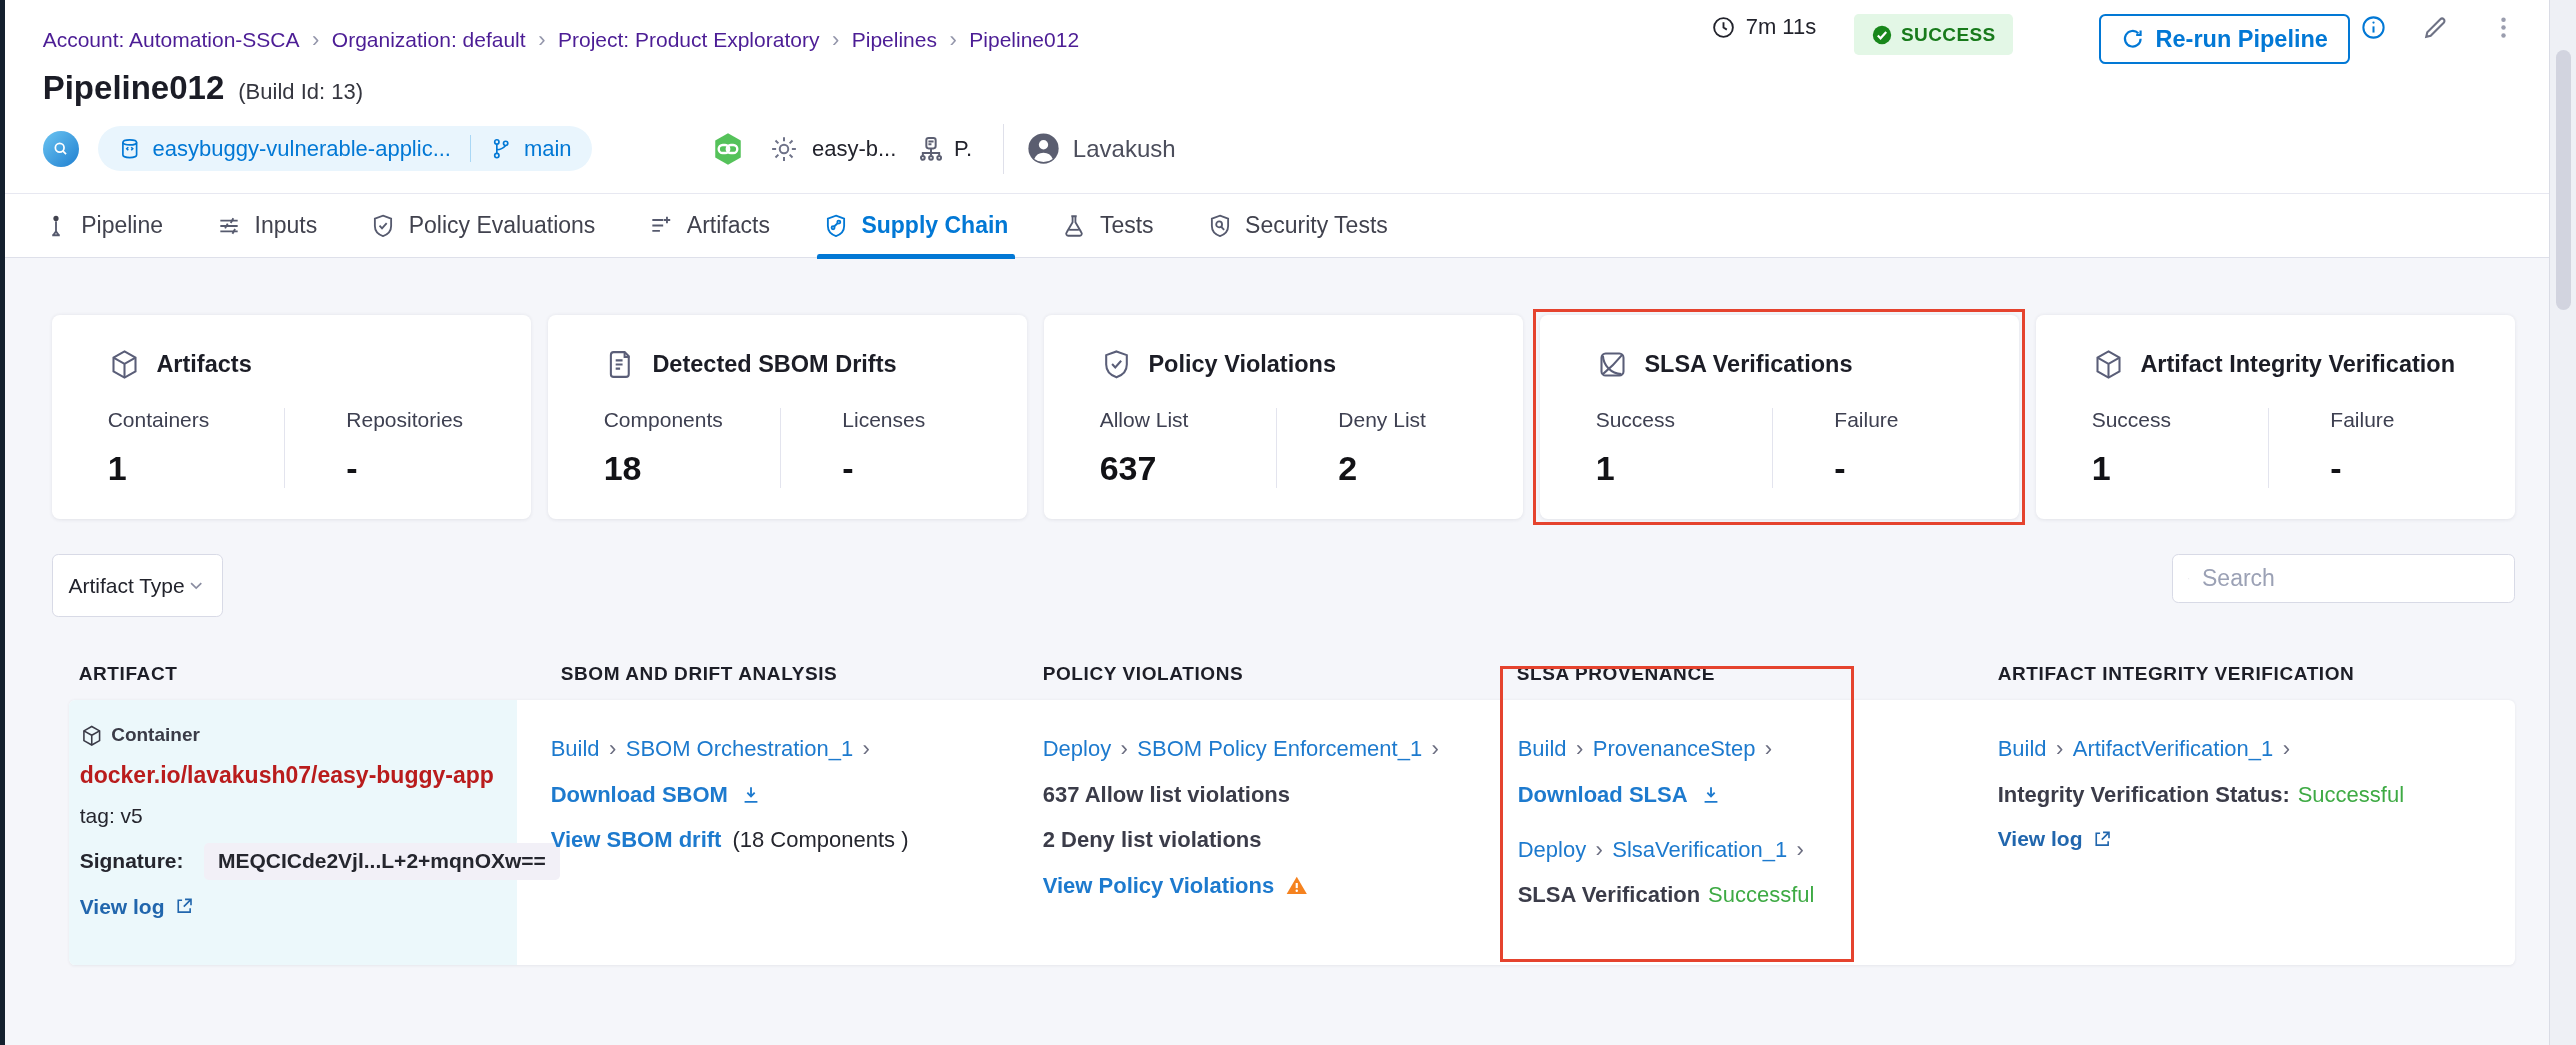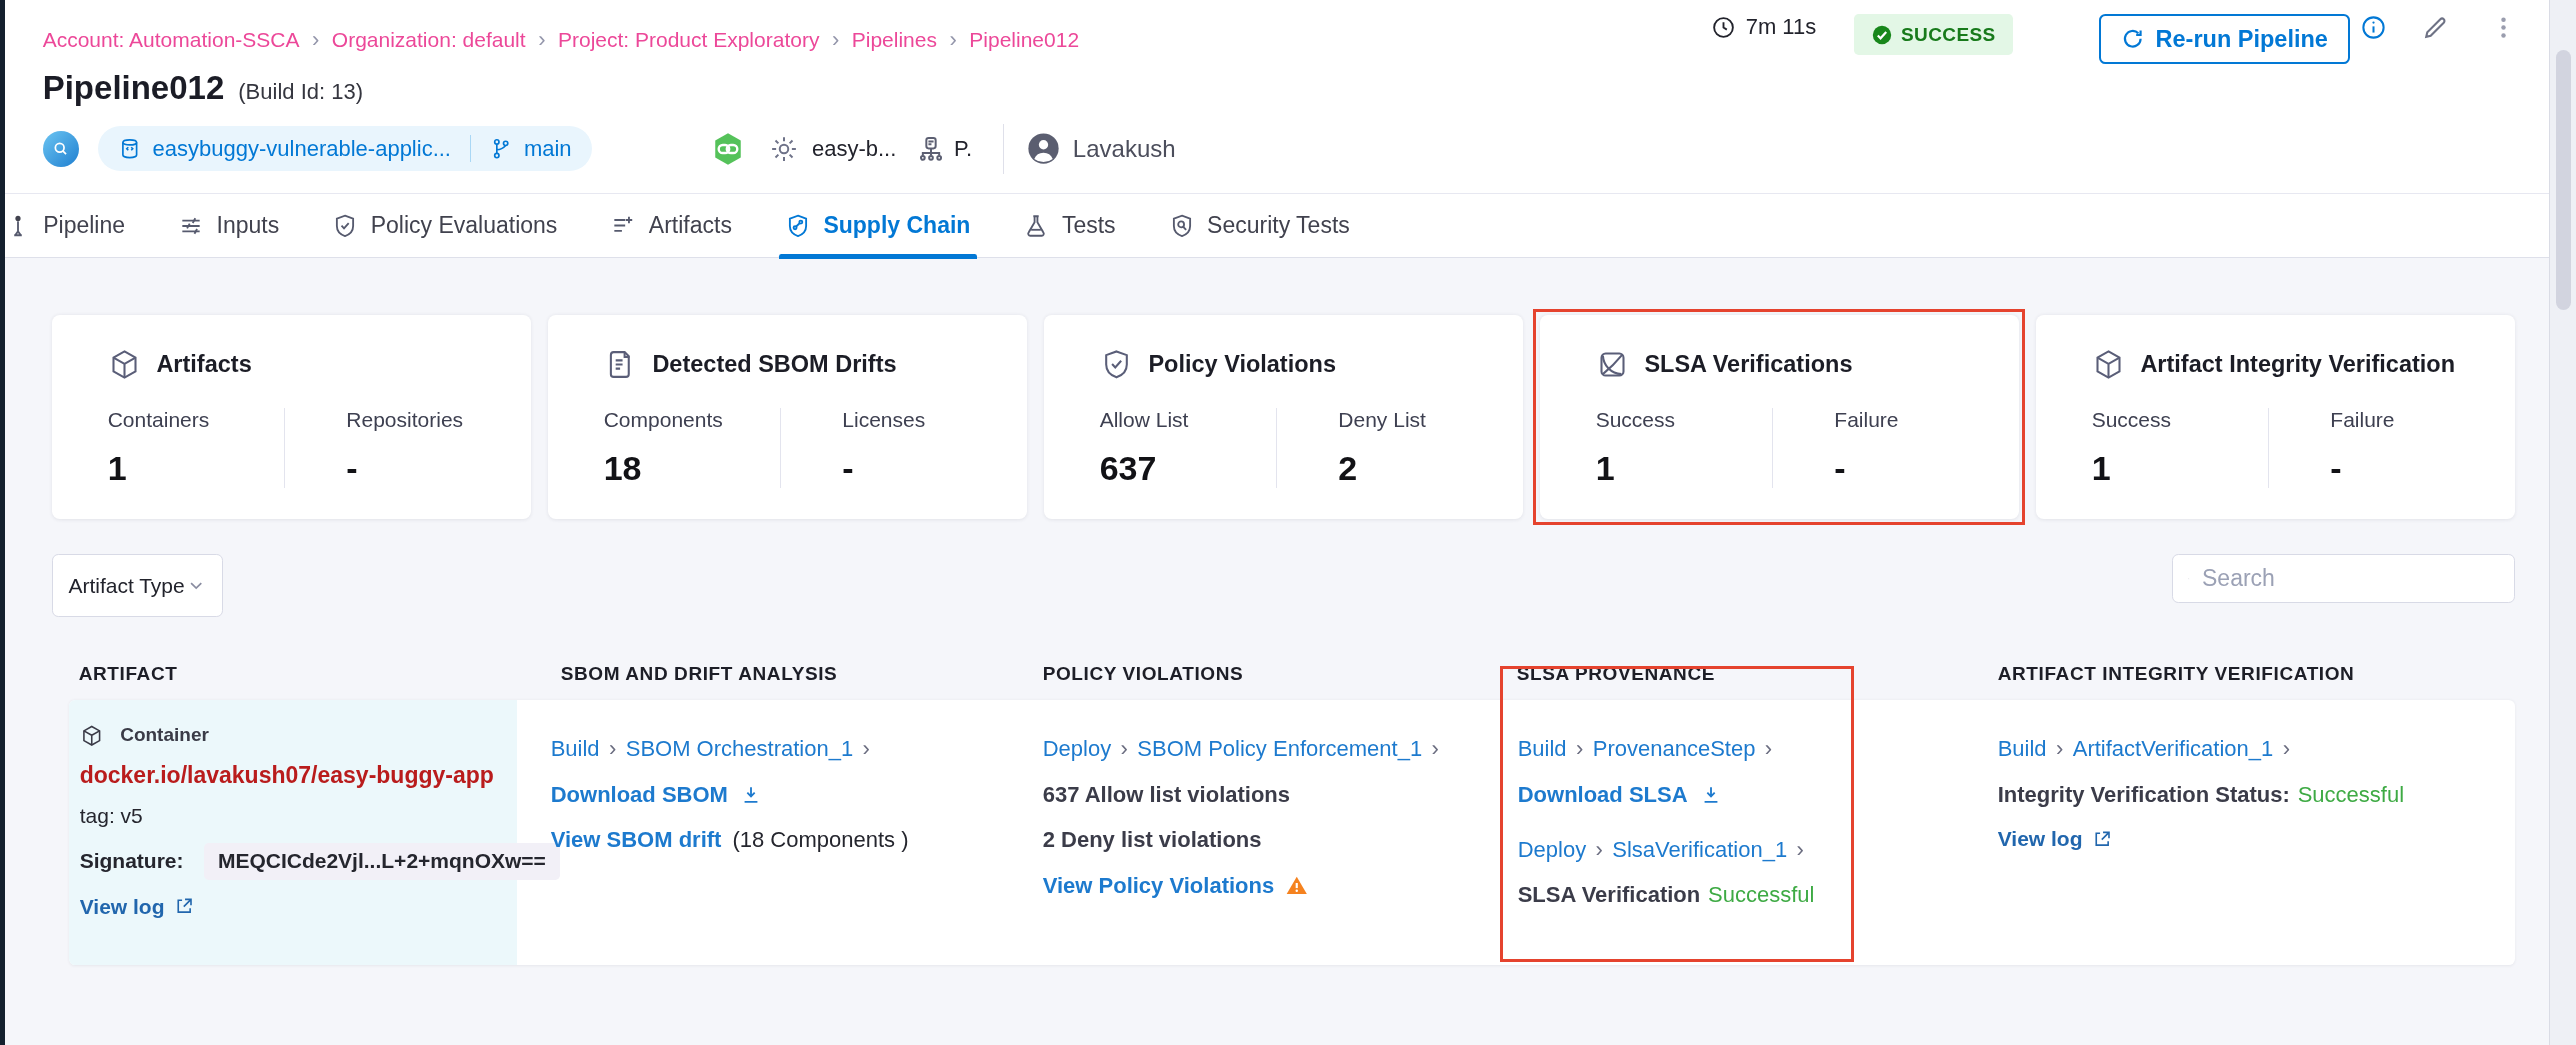--- a/index.html
+++ b/index.html
@@ -6,21 +6,21 @@
   html,body { width:2576px; height:1045px; overflow:hidden; }
   body { font-family:"Liberation Sans","DejaVu Sans",sans-serif; background:#f5f6fa; color:#1e1f28; position:relative; }
   svg { display:block; }
   a { text-decoration:none; cursor:pointer; }
 
   .left-strip { position:absolute; left:0; top:0; width:4.7px; height:1045px; background:#14202e; }
 
   
   .topbar { position:absolute; left:4.7px; top:0; width:2545px; height:194px; background:#ffffff; border-bottom:0.8px solid #e7e8f1; }
   .breadcrumb { position:absolute; left:38px; top:27px; display:flex; align-items:center; gap:12.5px; font-size:21px; }
-  .breadcrumb a { color:#ec4899; }
+  .breadcrumb a { color:#4c1d95; }
   .breadcrumb .sep { color:#9496ab; font-size:22px; }
 
   .run-controls { position:absolute; right:33px; top:14px; height:52px; display:flex; align-items:flex-start; }
   .duration { display:flex; align-items:center; gap:9.4px; font-size:22px; color:#22232c; }
   .duration svg { width:25px; height:25px; stroke:#22232c; fill:none; stroke-width:1.8; }
   .status-badge { margin-left:38px; display:flex; align-items:center; gap:7.8px; background:#e3f7e6; border-radius:4.7px; height:41px; padding:0 17px; }
   .status-badge .txt { font-size:19px; font-weight:bold; letter-spacing:0.4px; color:#187a1b; }
   .rerun-btn { margin-left:86px; display:flex; align-items:center; gap:11px; height:50px; padding:0 20.4px; border:2px solid #0278d5; border-radius:6.3px; background:#fff; color:#0278d5; font-size:23.5px; font-weight:600; cursor:pointer; }
   .rerun-btn svg { width:23.5px; height:23.5px; stroke:#0278d5; fill:none; stroke-width:2.2; }
   .icon-btn { background:none; border:none; cursor:pointer; }
@@ -42,21 +42,21 @@
   .hex-ic { margin-left:118px; } .hex-ic svg { width:36px; height:36px; }
   .gear-ic { margin-left:23.5px; } .gear-ic svg { width:30px; height:30px; stroke:#6e7288; fill:none; stroke-width:1.6; }
   .svc-txt { margin-left:12.5px; font-size:22px; color:#22232c; }
   .node-ic { margin-left:20.4px; } .node-ic svg { width:28px; height:28px; stroke:#5c5f72; fill:none; stroke-width:1.7; }
   .env-txt { margin-left:9.4px; font-size:22px; color:#22232c; }
   .meta-div { margin-left:31px; width:0.8px; height:50px; background:#dfe0ea; }
   .avatar-ic { margin-left:23.5px; } .avatar-ic svg { width:33px; height:33px; }
   .user-txt { margin-left:12.5px; font-size:24px; color:#4c4e5c; }
 
   
-  .tabs { position:absolute; left:4.7px; top:194px; width:2545px; height:64px; background:#fff; border-bottom:1.6px solid #dee0ea; display:flex; align-items:center; gap:53px; }
+  .tabs { position:absolute; left:4.7px; top:194px; width:2545px; height:64px; background:#fff; border-bottom:1.6px solid #dee0ea; display:flex; align-items:center; padding-left:38px; gap:53px; }
   .tab { position:relative; height:64px; display:flex; align-items:center; gap:12.5px; font-size:23px; color:#41424e; cursor:pointer; }
   .tab svg { width:26px; height:26px; stroke:#565a6e; fill:none; stroke-width:1.7; }
   .tab.active { color:#0278d5; font-weight:600; }
   .tab.active svg { stroke:#0278d5; }
   .tab.active::after { content:""; position:absolute; left:-6.3px; right:-6.3px; bottom:-1.6px; height:4.7px; background:#0278d5; border-radius:2.4px 2.4px 0 0; }
 
   
   .content { position:absolute; left:4.7px; top:259px; width:2545px; height:787px; background:#f5f6fa; }
 
   .cards { position:absolute; left:47px; top:56px; width:2463px; display:flex; gap:17px; }
@@ -79,21 +79,21 @@
   .search-box svg { width:23.5px; height:23.5px; stroke:#555a6e; fill:none; stroke-width:1.8; }
   .search-box input { border:none; outline:none; flex:1; font-size:23px; font-family:inherit; color:#22232c; background:transparent; }
   .search-box input::placeholder { color:#9ba1b5; }
 
   .col-headers { position:absolute; left:0; top:404px; width:100%; height:23.5px; }
   .col-h { position:absolute; font-size:19px; font-weight:bold; letter-spacing:0.6px; color:#1d1e27; }
   .col-h.c0{left:74px;} .col-h.c1{left:556px;} .col-h.c2{left:1038px;} .col-h.c3{left:1512px;} .col-h.c4{left:1993px;}
 
   .row-card { position:absolute; left:64px; top:441px; width:2446px; height:265px; background:#fff; border-radius:6.3px; box-shadow:0 0.8px 3.1px rgba(40,41,61,.07); }
   .artifact-cell { position:absolute; left:0; top:0; width:448px; height:265px; background:#ecf8fb; border-radius:6.3px 0 0 6.3px; padding:23.5px 12.5px 0 11px; display:flex; flex-direction:column; gap:15px; }
-  .badge-line { display:flex; align-items:center; gap:17px; }
+  .badge-line { display:flex; align-items:center; gap:8px; }
   .badge-line svg { width:23.5px; height:23.5px; stroke:#3a3b47; fill:none; stroke-width:1.6; }
   .badge-line .txt { font-size:19px; font-weight:bold; color:#3a3b47; }
   .image-name { font-size:23px; font-weight:bold; color:#b91c1c; }
   .tag-line { font-size:21px; color:#25262e; }
   .sig-line { display:flex; align-items:center; }
   .sig-label { font-size:21px; font-weight:600; color:#25262e; }
   .sig-pill { margin-left:20.4px; background:#f2f0f7; border-radius:4.7px; padding:6.3px 14px; font-size:21px; font-weight:600; color:#25262e; }
   .viewlog-line { display:flex; align-items:center; gap:9.4px; }
   .viewlog-line a { font-size:21px; font-weight:600; color:#2166ad; }
   .viewlog-line svg { width:20.4px; height:20.4px; stroke:#2166ad; fill:none; stroke-width:1.9; }

